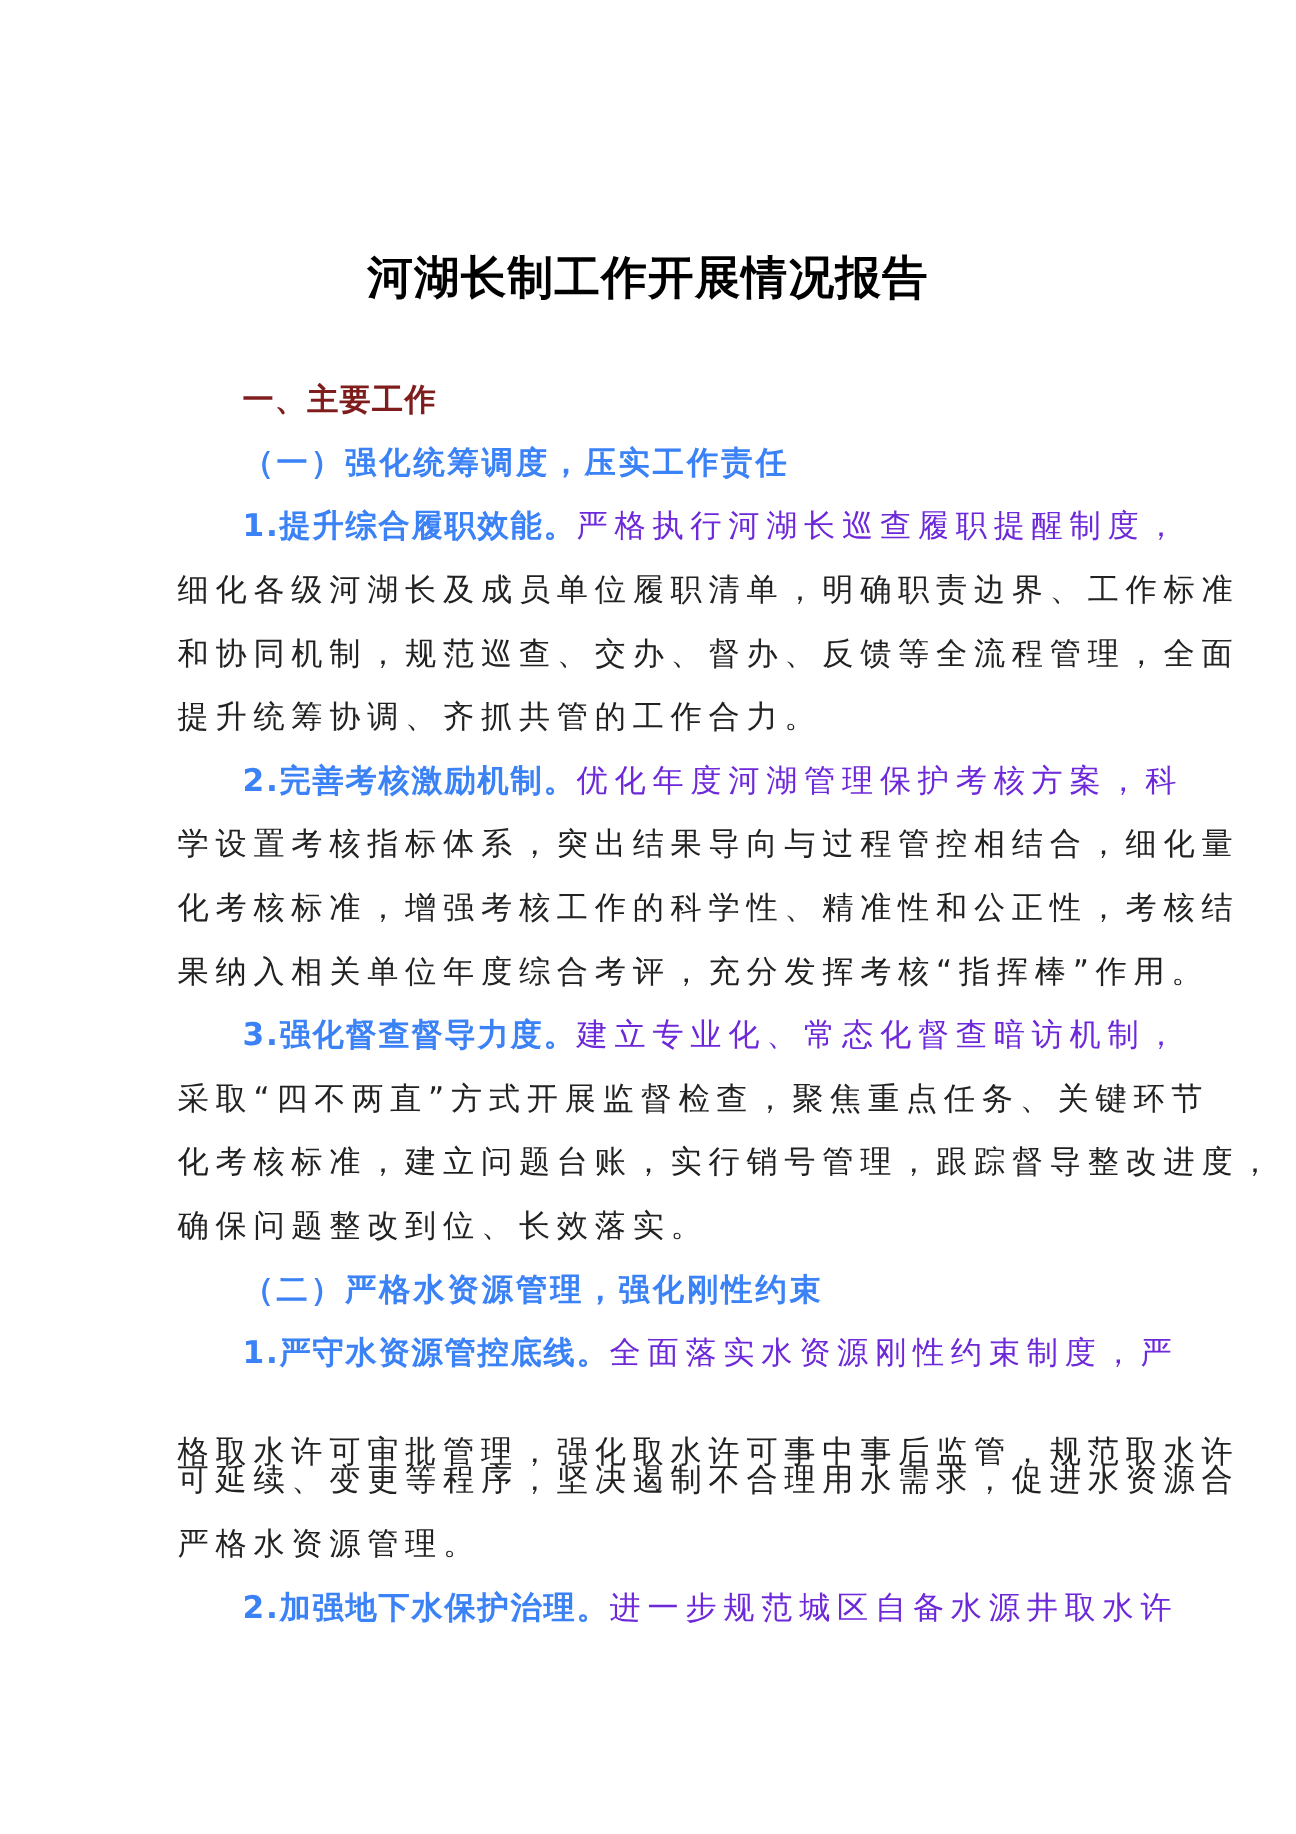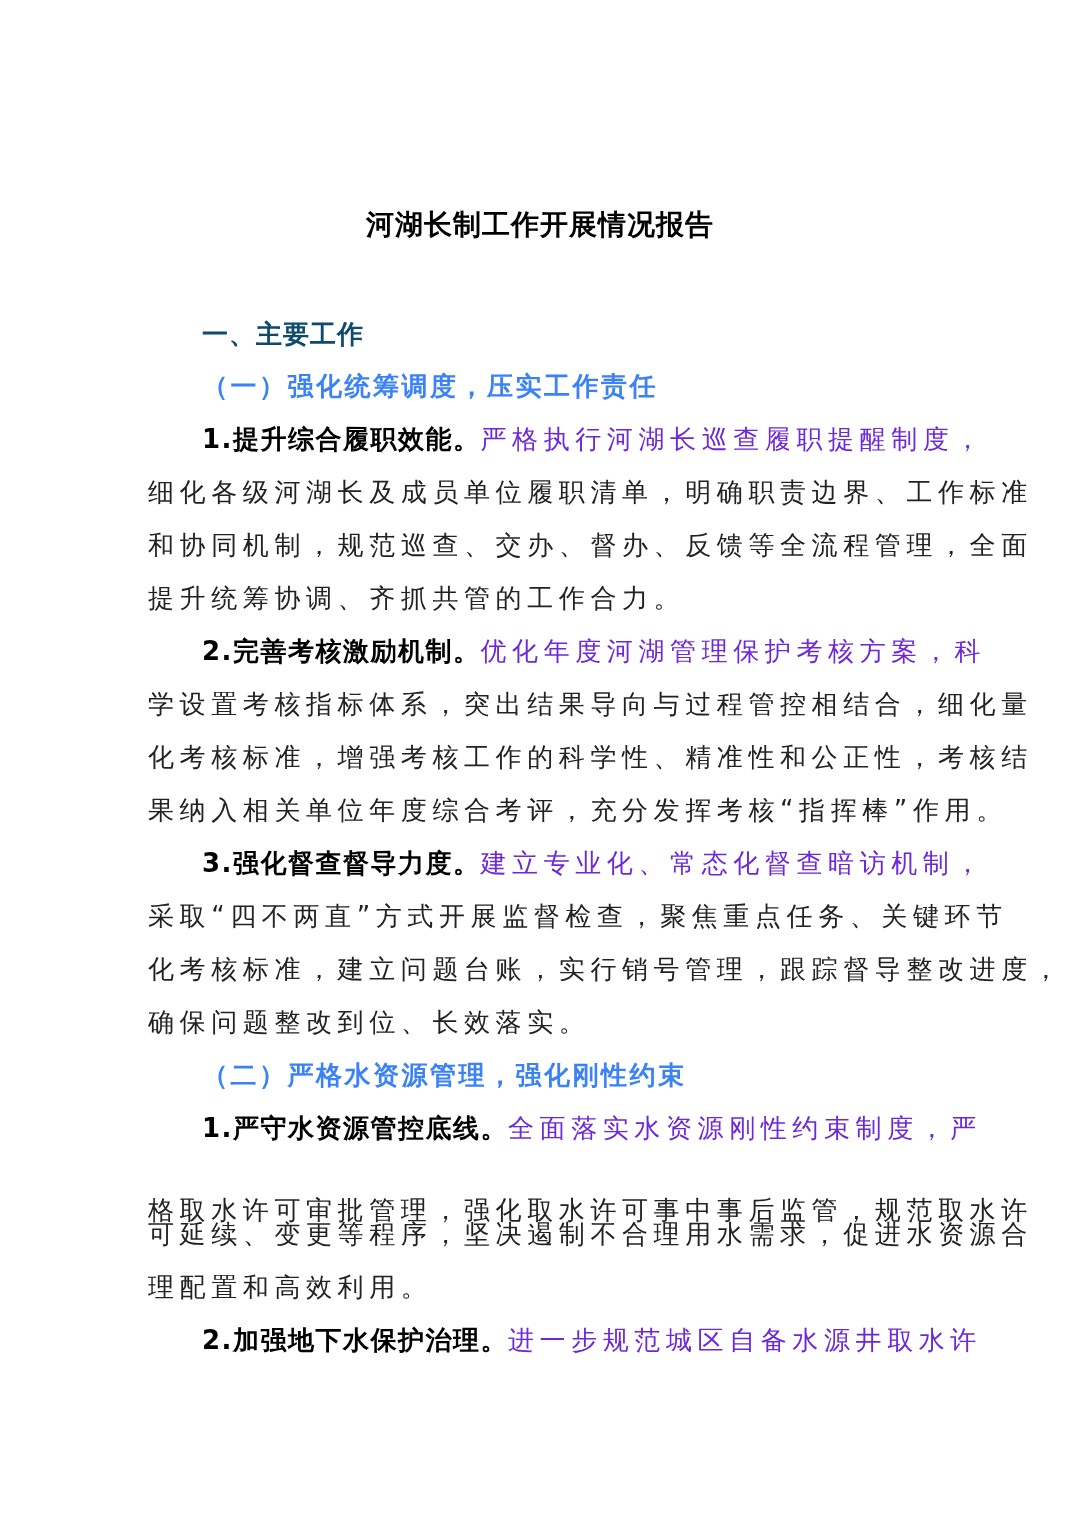--- a/index.html
+++ b/index.html
@@ -1,32 +1,32 @@
 <!DOCTYPE html>
 <html><head>
 <meta charset="utf-8">
 <style>
   html, body { margin: 0; padding: 0; background: #ffffff; }
   body { width: 1080px; height: 1528px; position: relative; overflow: hidden; color: #111; }
   .title {
     position: absolute; left: 0; width: 1080px; top: 206px; text-align: center;
     font-family: "DejaVu Serif", "Liberation Serif", serif; font-weight: bold;
-    font-size: 28px; letter-spacing: 1px; color: #000;
+    font-size: 38px; letter-spacing: 1px; color: #000;
   }
   .line {
     position: absolute; left: 148px; width: 800px; height: 40px;
     font-family: "DejaVu Sans", "Liberation Sans", sans-serif;
     font-size: 26px; line-height: 40px; white-space: nowrap; color: #222;
     letter-spacing: 5.6px; text-align: justify; text-align-last: justify;
   }
   .line.indent { left: 202px; width: 746px; }
   .line.last { text-align-last: left; }
-  .h1 { font-family: "DejaVu Sans", sans-serif; font-weight: bold; color: #0c4a6e; letter-spacing: 1px; text-align-last: left; }
+  .h1 { font-family: "DejaVu Sans", sans-serif; font-weight: bold; color: #7f1d1d; letter-spacing: 1px; text-align-last: left; }
   .h2 { color: #3b82f6; letter-spacing: 2.5px; text-align-last: left; font-weight: bold; }
-  .lead { font-weight: bold; color: #000000; letter-spacing: 1.5px; }
+  .lead { font-weight: bold; color: #3b82f6; letter-spacing: 1.5px; }
   .rest { color: #6d28d9; }
 </style>
 </head>
 <body>
 
 <div>
 
   <div class="title">河湖长制工作开展情况报告</div>
 
   <div class="line indent h1" style="top:314px;">一、主要工作</div>
@@ -54,19 +54,19 @@
   <div class="line" style="top:949px;">化考核标准，建立问题台账，实行销号管理，跟踪督导整改进度，</div>
   <div class="line last" style="top:1002px;">确保问题整改到位、长效落实。</div>
 
   <div class="line indent h2" style="top:1055px;">（二）严格水资源管理，强化刚性约束</div>
 
   <div class="line indent" style="top:1108px;">
     <span class="lead">1.严守水资源管控底线。</span><span class="rest">全面落实水资源刚性约束制度，严</span>
   </div>
   <div class="line" style="top:1161px;margin-top:29px;">格取水许可审批管理，强化取水许可事中事后监管，规范取水许</div>
   <div class="line" style="top:1214px;">可延续、变更等程序，坚决遏制不合理用水需求，促进水资源合</div>
-  <div class="line last" style="top:1267px;">理配置和高效利用。</div>
+  <div class="line last" style="top:1267px;">严格水资源管理。</div>
 
   <div class="line indent" style="top:1320px;">
     <span class="lead">2.加强地下水保护治理。</span><span class="rest">进一步规范城区自备水源井取水许</span>
   </div>
 
 </div>
 
 </body></html>

